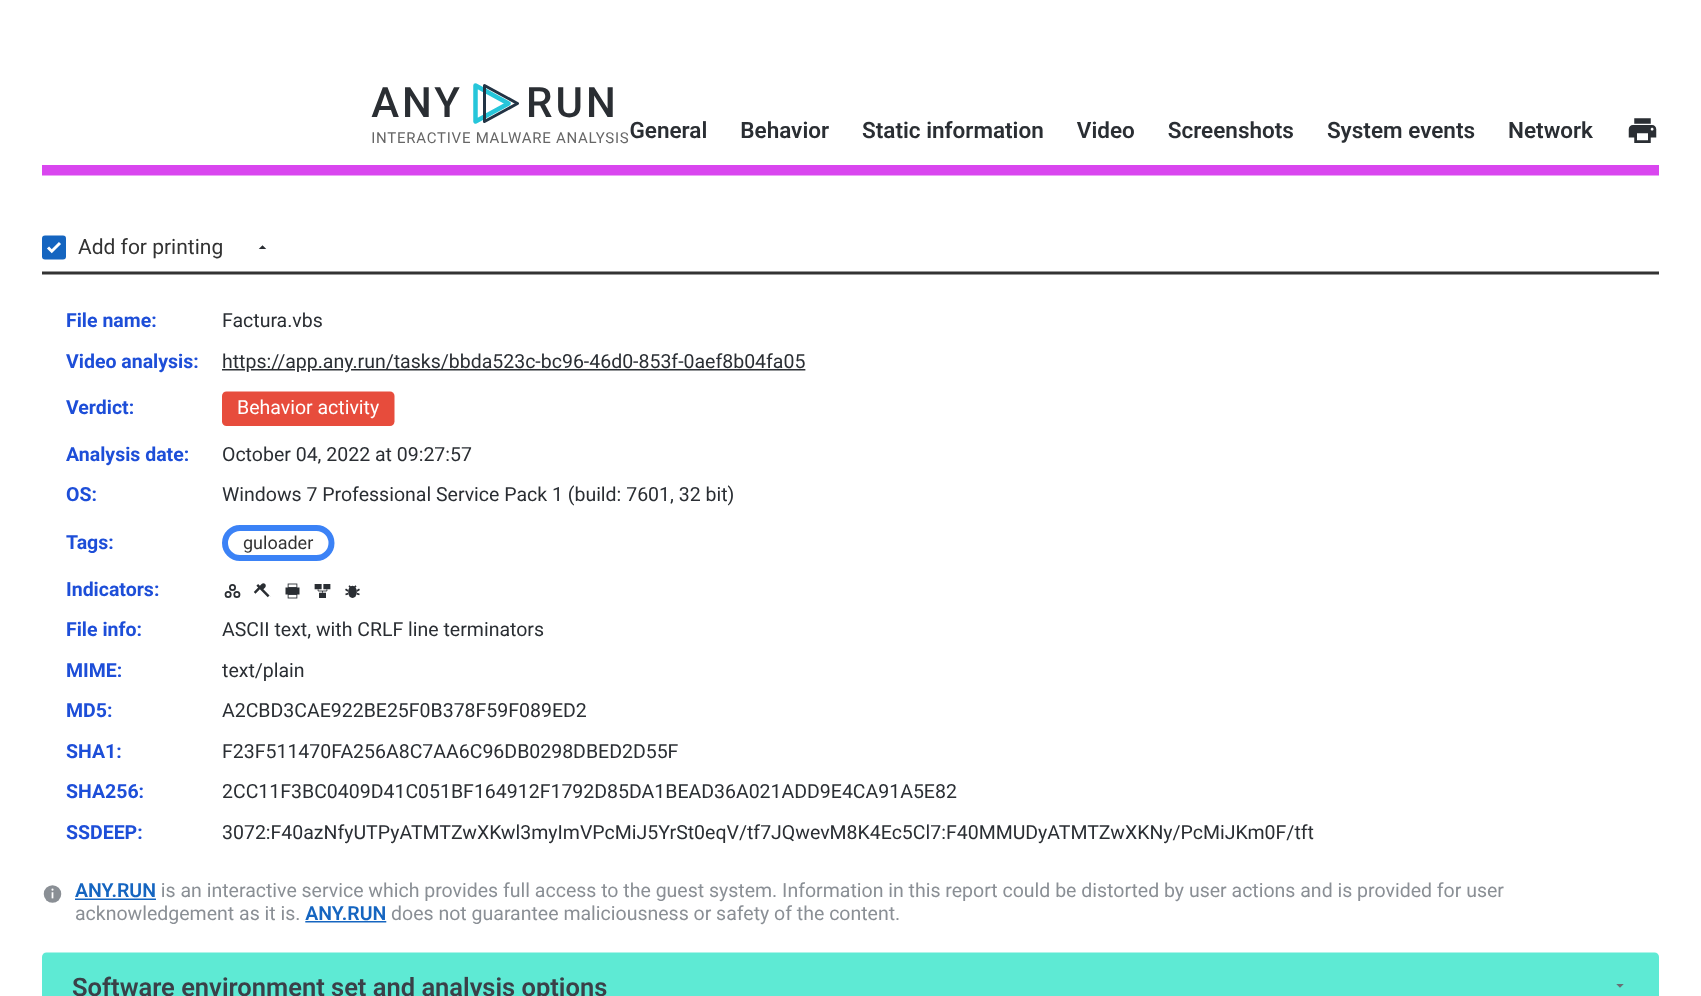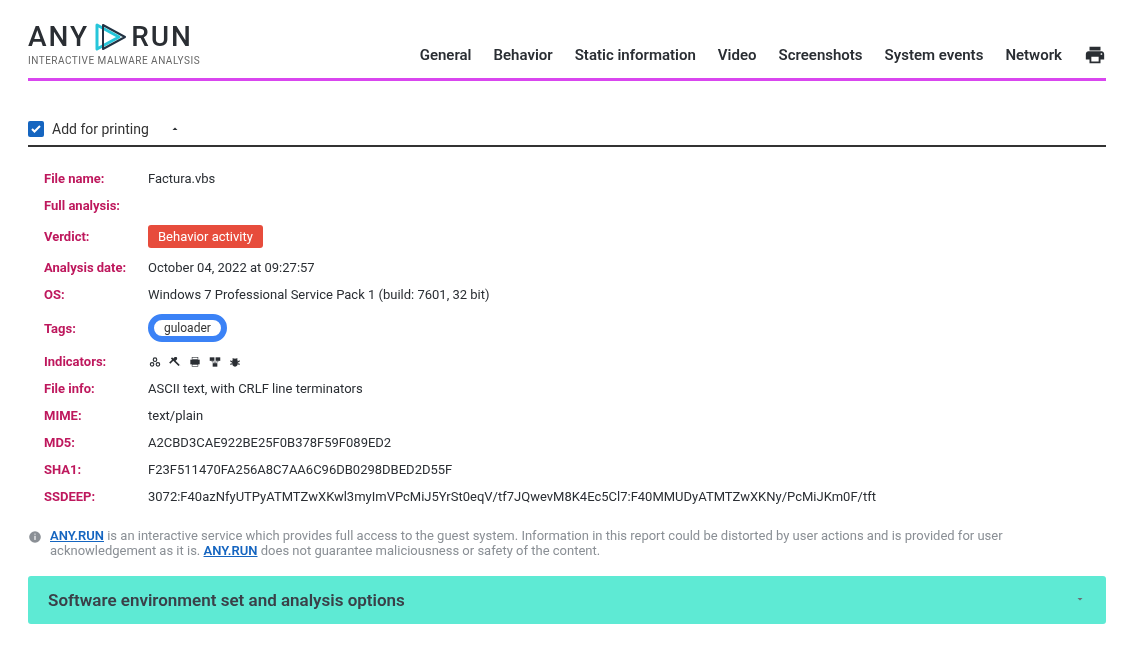--- a/index.html
+++ b/index.html
@@ -1,41 +1,41 @@
 <!DOCTYPE html>
 <html><head>
 <meta charset="utf-8">
 <style>
 * { margin: 0; padding: 0; box-sizing: border-box; }
 body { font-family: -apple-system, BlinkMacSystemFont, "Segoe UI", Roboto, Arial, sans-serif; background: #fff; color: #333; font-size: 14px; }
 .container { max-width: 1134px; margin: 0 auto; padding: 0 28px; }
-.header { display: flex; justify-content: space-between; align-items: flex-end; padding: 20px 0 12px; border-bottom: 3px solid #d946ef; }
+.header { display: flex; justify-content: flex-end; align-items: flex-end; padding: 20px 0 12px; border-bottom: 7px solid #d946ef; margin-top: 32px; }
 .logo-block { display: flex; flex-direction: column; }
 .logo { display: flex; align-items: center; gap: 4px; }
 .logo-text { font-size: 28px; font-weight: 500; letter-spacing: 2px; color: #2a2e33; }
 .logo-icon { display: inline-flex; }
 .tagline { font-size: 10px; letter-spacing: 0.5px; color: #666; margin-top: 2px; }
 .header-right { display: flex; align-items: center; gap: 22px; }
 .nav { display: flex; gap: 22px; }
 .nav a { color: #2a2e33; text-decoration: none; font-weight: 600; font-size: 15px; cursor: pointer; }
 .print-btn { cursor: pointer; display: inline-flex; }
 .section-head { display: flex; justify-content: space-between; align-items: center; margin-top: 40px; border-bottom: 2px solid #333; padding-bottom: 8px; }
 .section-title { font-size: 30px; font-weight: 500; color: #4a4e54; }
 .section-actions { display: flex; align-items: center; gap: 20px; }
 .chk-wrap { display: flex; align-items: flex-end; gap: 8px; font-size: 14px; color: #333; cursor: pointer; }
 .chk-box { width: 16px; height: 16px; background: #1565c0; border-radius: 2px; display: flex; align-items: center; justify-content: center; }
 .chk-box svg { display: block; }
 .chevron { cursor: pointer; display: inline-flex; }
 .info-list { margin-top: 18px; }
 .info-row { display: flex; padding: 6px 0; align-items: center; }
-.info-label { width: 120px; flex-shrink: 0; font-weight: 700; font-size: 13px; color: #be185d; padding-left: 16px; }
+.info-label { width: 120px; flex-shrink: 0; font-weight: 700; font-size: 13px; color: #1d4ed8; padding-left: 16px; }
 .info-value { font-size: 13px; color: #2a2e33; }
 .info-link { text-decoration: underline; color: #2a2e33; cursor: pointer; }
 .badge { background: #e74c3c; color: #fff; padding: 4px 10px; border-radius: 3px; font-size: 13px; display: inline-block; }
-.tag { border: 6px solid #3b82f6; border-radius: 999px; padding: 1px 10px; font-size: 12px; color: #333; display: inline-block; }
+.tag { border: 4px solid #3b82f6; border-radius: 999px; padding: 1px 10px; font-size: 12px; color: #333; display: inline-block; }
 .indicator-icons { display: flex; gap: 6px; align-items: center; }
 .ind-icon { width: 14px; height: 14px; display: inline-flex; color: #2a2e33; }
 .disclaimer { margin-top: 18px; font-size: 13px; color: #8a8f95; display: flex; gap: 8px; align-items: flex-start; }
 .disclaimer .info-i { flex-shrink: 0; margin-top: 2px; }
 .disclaimer a { color: #1565c0; text-decoration: underline; font-weight: 600; cursor: pointer; }
 .accordion { margin-top: 18px; background: #5eead4; border-radius: 3px; padding: 14px 20px; display: flex; justify-content: space-between; align-items: center; cursor: pointer; }
 .accordion-title { font-size: 17px; font-weight: 600; color: #3a4048; }
 </style>
 </head>
 <body>
@@ -90,21 +90,22 @@
       </span>
     </div>
   </div>
 
   <div class="info-list">
     <div class="info-row">
         <div class="info-label">File name:</div>
         <div class="info-value">Factura.vbs</div>
       </div>
     <div class="info-row">
-        <div class="info-label">Full analysis:</div>
+        <div class="info-label">Video analysis:</div>
+        <a class="info-value info-link">https://app.any.run/tasks/bbda523c-bc96-46d0-853f-0aef8b04fa05</a>
       </div>
     <div class="info-row">
         <div class="info-label">Verdict:</div>
         <span class="badge">Behavior activity</span>
       </div>
     <div class="info-row">
         <div class="info-label">Analysis date:</div>
         <div class="info-value">October 04, 2022 at 09:27:57</div>
       </div>
     <div class="info-row">
@@ -161,20 +162,24 @@
         <div class="info-label">MIME:</div>
         <div class="info-value">text/plain</div>
       </div>
     <div class="info-row">
         <div class="info-label">MD5:</div>
         <div class="info-value">A2CBD3CAE922BE25F0B378F59F089ED2</div>
       </div>
     <div class="info-row">
         <div class="info-label">SHA1:</div>
         <div class="info-value">F23F511470FA256A8C7AA6C96DB0298DBED2D55F</div>
+      </div>
+    <div class="info-row">
+        <div class="info-label">SHA256:</div>
+        <div class="info-value">2CC11F3BC0409D41C051BF164912F1792D85DA1BEAD36A021ADD9E4CA91A5E82</div>
       </div>
     <div class="info-row">
         <div class="info-label">SSDEEP:</div>
         <div class="info-value">3072:F40azNfyUTPyATMTZwXKwl3myImVPcMiJ5YrSt0eqV/tf7JQwevM8K4Ec5Cl7:F40MMUDyATMTZwXKNy/PcMiJKm0F/tft</div>
       </div>
   </div>
 
   <div class="disclaimer">
     <span class="info-i">
       <svg width="14" height="14" viewBox="0 0 24 24" fill="#8a8f95">

